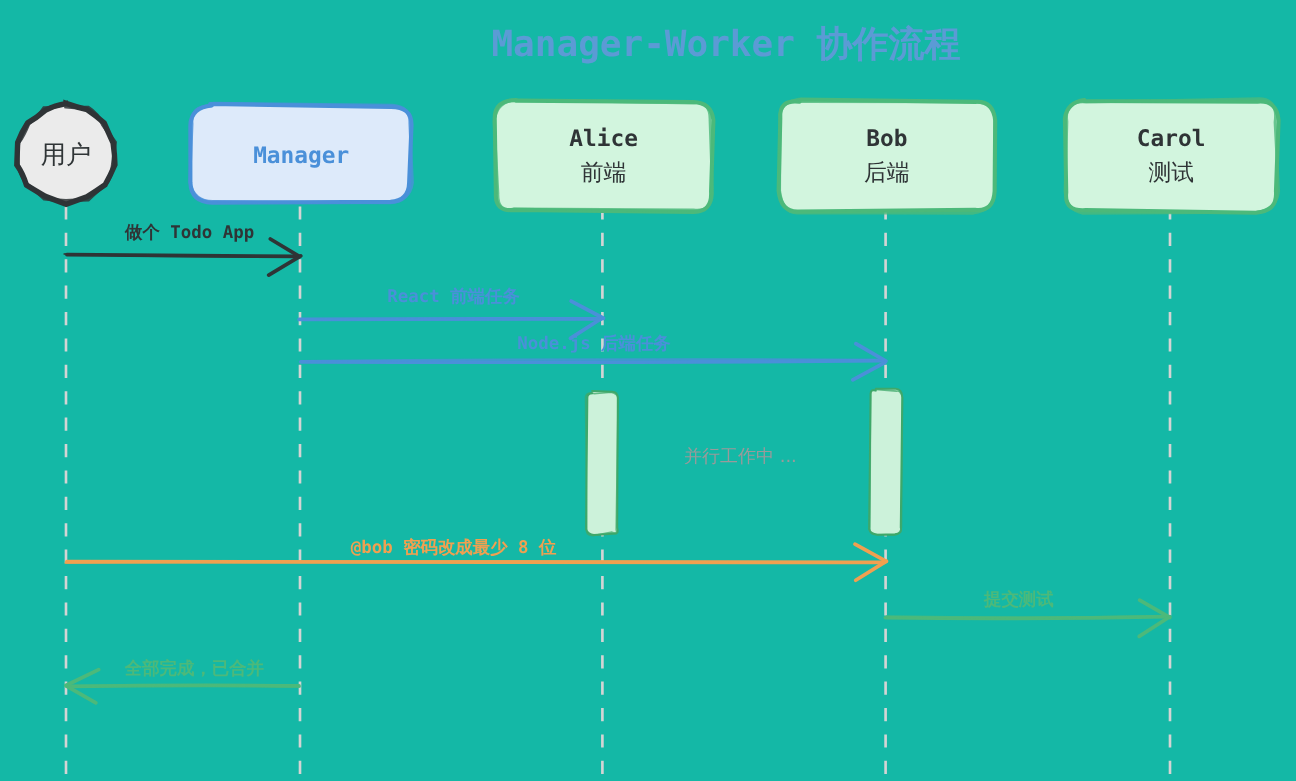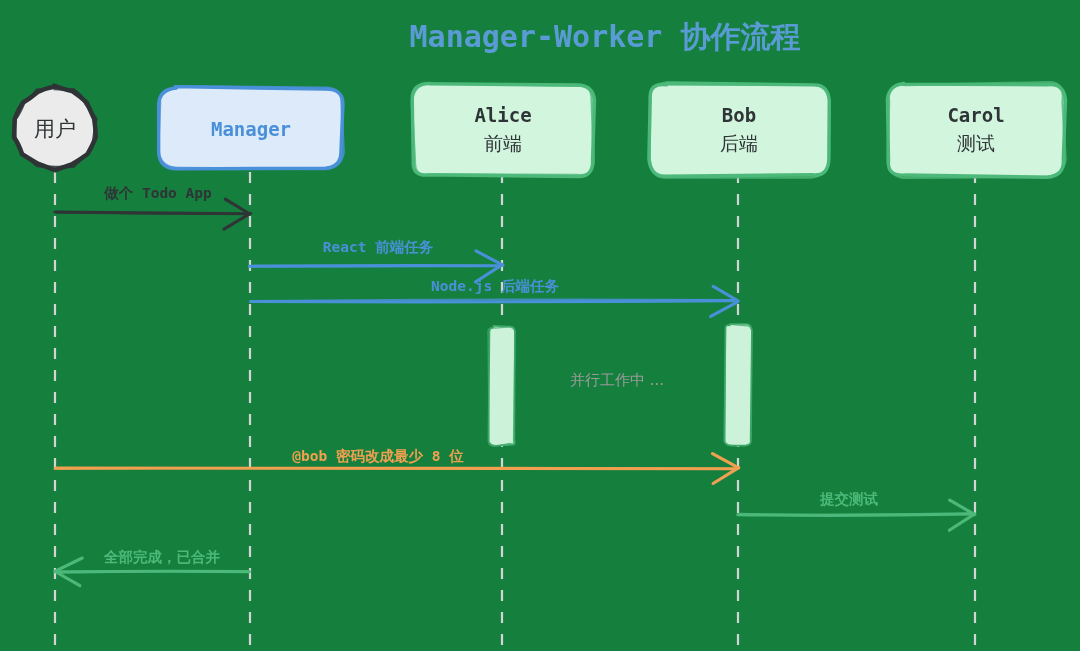--- a/index.html
+++ b/index.html
@@ -7,21 +7,21 @@
     padding: 0;
     background: #ffffff;
   }
   body {
     font-family: "DejaVu Sans", sans-serif;
   }
   #diagram-root {
     position: relative;
     width: 1080px;
     height: 651px;
-    background: #15803d;
+    background: #14b8a6;
     overflow: hidden;
   }
   #diagram-svg {
     position: absolute;
     top: 0;
     left: 0;
     width: 1080px;
     height: 651px;
   }
   .title-text {

